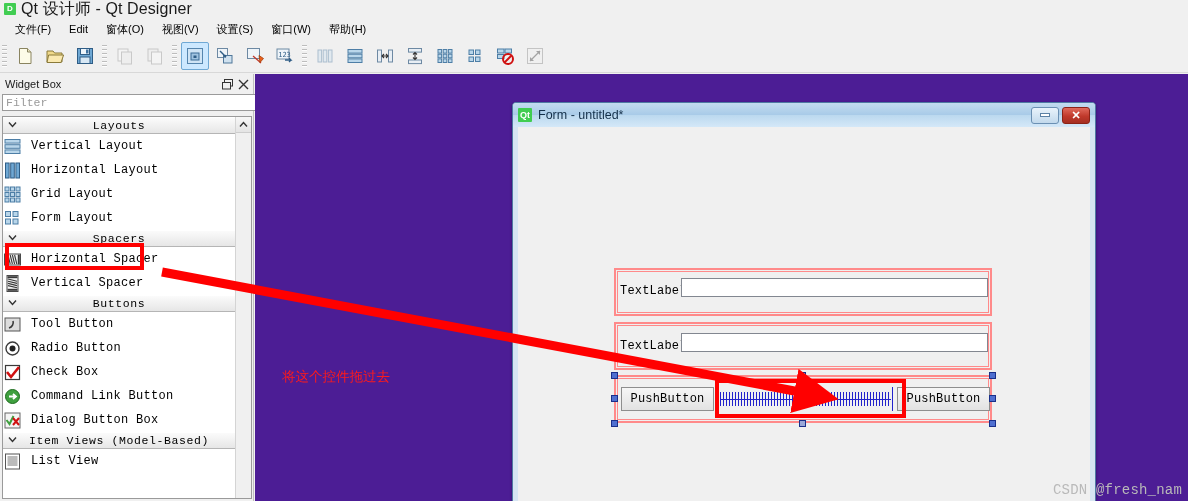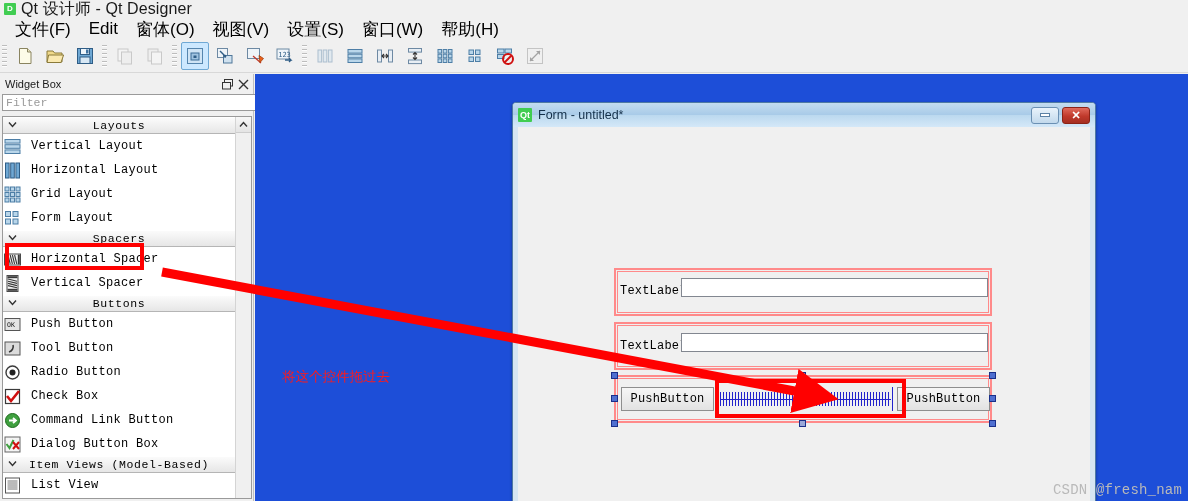--- a/index.html
+++ b/index.html
@@ -25,21 +25,21 @@
   }
   .title-text{font-size:16px;color:#1a1a1a;letter-spacing:0.1px;}
 
   
   .menubar{
     position:absolute;left:0;top:18px;width:1188px;height:22px;
     background:#f0f0f0;display:flex;align-items:center;
     padding-left:6px;box-sizing:border-box;
   }
   .menu-item{
-    font-size:17px;color:#000;padding:2px 9px;cursor:default;white-space:nowrap;
+    font-size:11px;color:#000;padding:2px 9px;cursor:default;white-space:nowrap;
   }
 
   
   .toolbar{
     position:absolute;left:0;top:40px;width:1188px;height:33px;
     background:#f0f0f0;border-bottom:1px solid #d8d8d8;
     display:flex;align-items:center;box-sizing:border-box;
   }
   .tb-grip{
     width:5px;height:22px;margin:0 3px 0 2px;flex:0 0 auto;
@@ -122,21 +122,21 @@
   .sb-arrow{
     height:15px;background:linear-gradient(#f7f7f7,#e4e4e4);
     border-bottom:1px solid #cdcdcd;
     display:flex;align-items:center;justify-content:center;
   }
   .sb-track{flex:1;background:#f0f0f0;}
 
   
   .mdi{
     position:absolute;left:255px;top:74px;width:933px;height:427px;
-    background:#1d4ed8;overflow:hidden;
+    background:#4c1d95;overflow:hidden;
   }
 
   
   .formwin{
     position:absolute;left:257px;top:28px;width:584px;height:420px;
     background:#d6e5f2;
     border:1px solid #4f7aa3;
     border-radius:4px 4px 0 0;
     box-sizing:border-box;
     box-shadow:0 1px 3px rgba(0,0,0,.35);
@@ -533,29 +533,20 @@
           <span class="wb-label">Vertical Spacer</span>
         </div>
 
         <div class="wb-cat">
           <svg class="chev" viewBox="0 0 9 9">
               <path d="M1 2.5L4.5 6.5L8 2.5" fill="none" stroke="#333" stroke-width="1.4"></path>
             </svg>
           <span class="cat-label">Buttons</span>
         </div>
 
-        <div class="wb-item">
-          <span class="wb-ico">
-            <svg width="17" height="17" viewBox="0 0 17 17">
-              <rect x="1" y="2.5" width="15" height="12" fill="#e4e4e4" stroke="#555"></rect>
-              <text x="3" y="11" font-size="6.5" font-family="monospace" fill="#111">OK</text>
-            </svg>
-          </span>
-          <span class="wb-label">Push Button</span>
-        </div>
 
         <div class="wb-item">
           <span class="wb-ico">
             <svg width="17" height="17" viewBox="0 0 17 17">
               <rect x="1" y="2" width="15" height="13" fill="#dcdcdc" stroke="#555"></rect>
               <path d="M5 12c3-1 5-4 4-7" stroke="#3a3a3a" stroke-width="1.6" fill="none"></path>
             </svg>
           </span>
           <span class="wb-label">Tool Button</span>
         </div>

